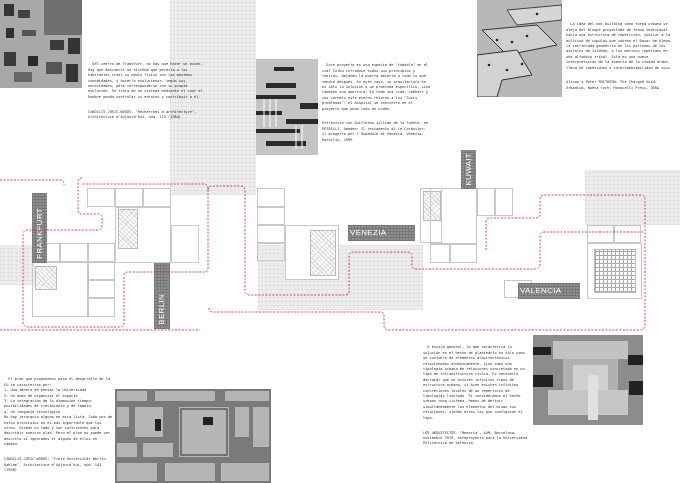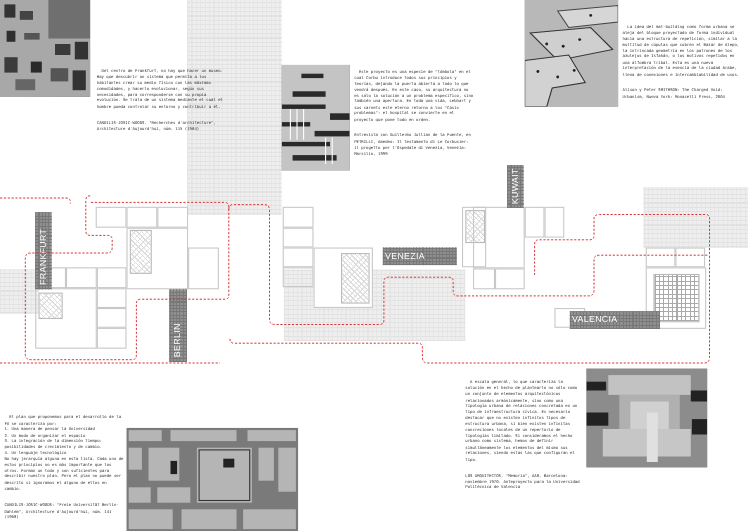--- a/index.html
+++ b/index.html
@@ -202,21 +202,21 @@
 </div>
 <div class="dark-tex" style="left:154px;top:263px;width:16px;height:66px;">
   <span class="label vlabel" style="left:3px;bottom:4px;">BERLIN</span>
 </div>
 <div class="dark-tex" style="left:348px;top:225px;width:67px;height:16px;">
   <span class="label" style="left:2px;top:3px;">VENEZIA</span>
 </div>
 <div class="dark-tex" style="left:461px;top:150px;width:15px;height:39px;">
   <span class="label vlabel" style="left:3px;bottom:3px;">KUWAIT</span>
 </div>
-<div class="dark-tex" style="left:518px;top:283px;width:82px;height:16px;">
+<div class="dark-tex" style="left:518px;top:283px;width:62px;height:16px;">
   <span class="label" style="left:2px;top:3px;">VALENCIA</span>
 </div>
 
 <svg class="route" width="680" height="483">
   <g fill="none" stroke="#d9353a" stroke-width="0.9" stroke-dasharray="2,1.5">
     <path d="M0 180 L60 180 Q64 180 64 184 L64 185"></path>
     <path d="M82 178 Q78 178 78 182 L78 210 Q78 214 82 214 L98 214 Q102 214 102 218 L102 225 Q102 230 97 230 L28 230 Q23 230 23 235 L23 322 Q23 327 28 327 L120 327 Q124 327 124 323 L124 276 Q124 272 128 272 L205 272 Q208 272 208 268 L208 188 Q208 184 204 184 L82 184"></path>
     <path d="M208 190 Q208 186 212 186 L240 186 Q245 186 245 191 L245 290 Q245 295 250 295 L345 295 Q349 295 349 291 L349 256 Q349 252 353 252 L408 252 Q412 252 412 256 L412 265 Q412 269 416 269 L535 269 Q540 269 540 264 L540 236 Q540 232 545 232 L643 232"></path>
     <path d="M0 330 L200 330"></path>
     <path d="M209 308 Q209 312 213 312 L380 312 Q384 312 384 316 L384 325 Q384 330 389 330 L640 330 Q645 330 645 325 L645 198 Q645 195 641 195 L545 195 Q540 195 540 199 L540 214 Q540 218 536 218 L490 218 Q486 218 486 222 L486 250"></path>

